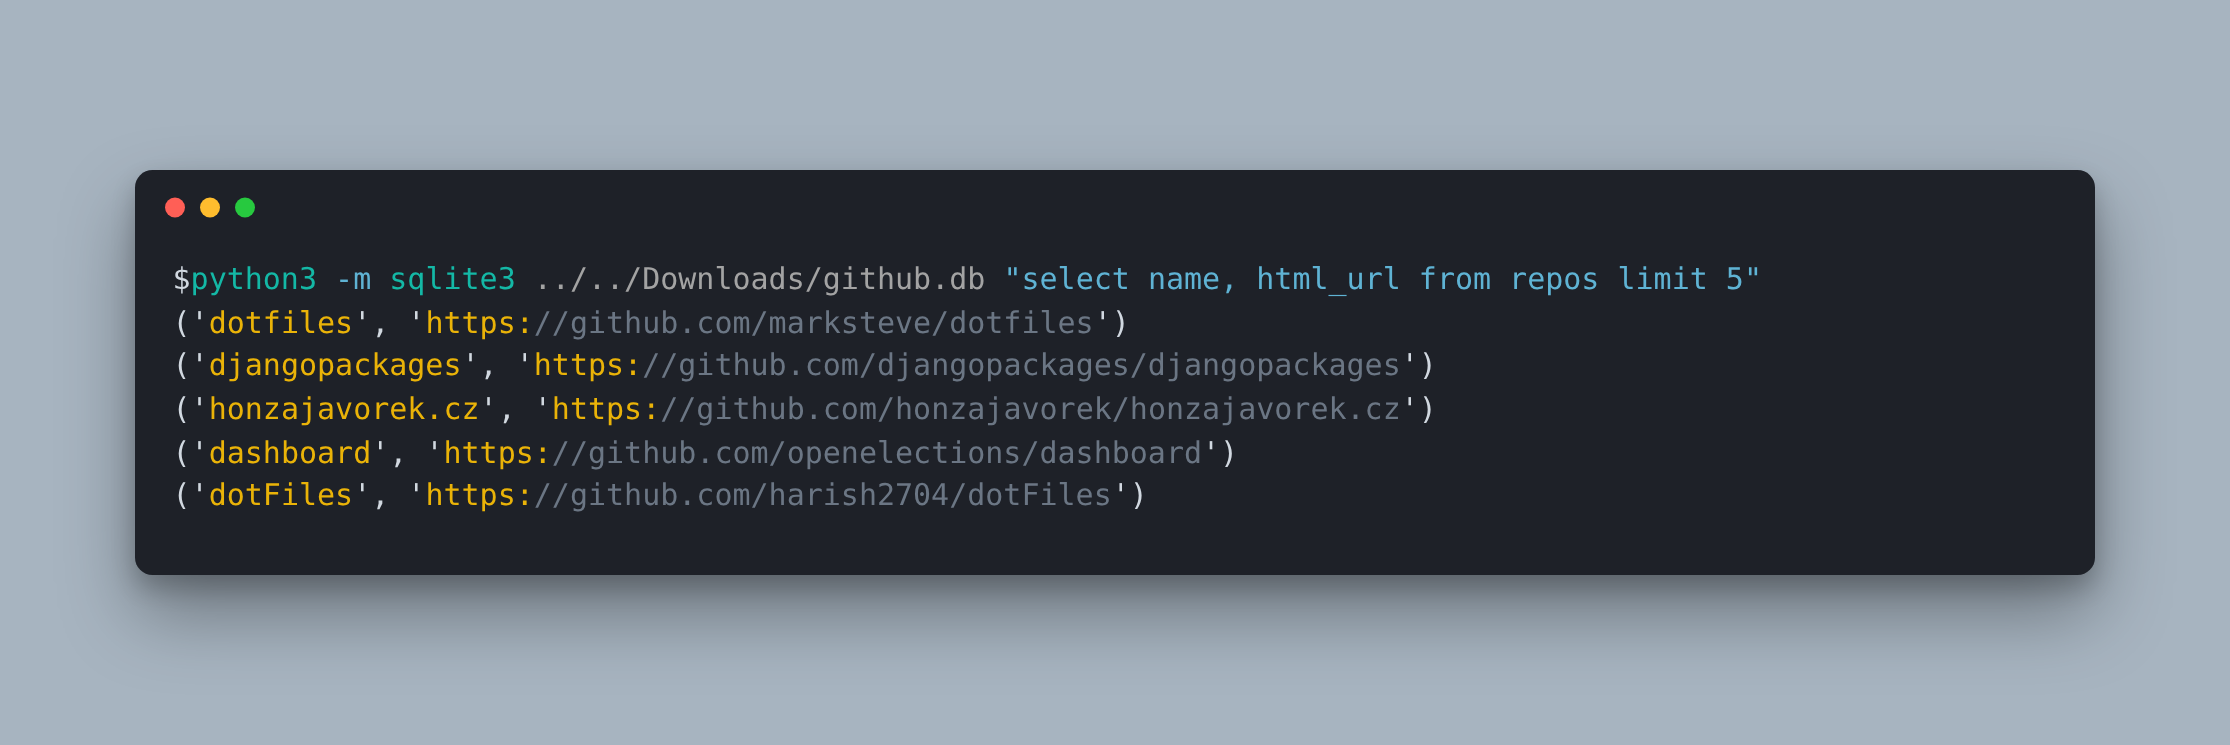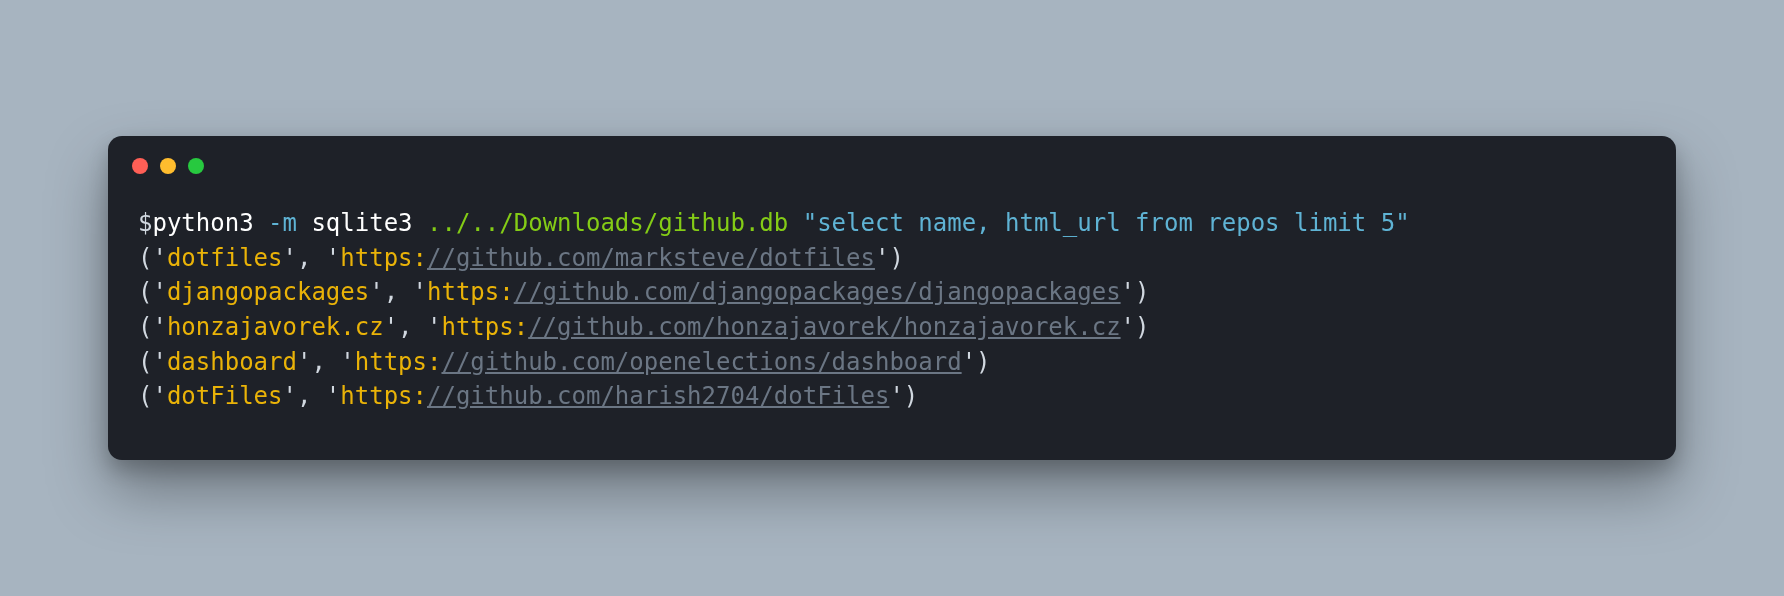--- a/index.html
+++ b/index.html
@@ -37,29 +37,29 @@
     .dot.red { background: #ff5f56; }
     .dot.yellow { background: #ffbd2e; }
     .dot.green { background: #27c93f; }
     .terminal-body {
       padding: 32px 30px 18px 30px;
       font-size: 24px;
       line-height: 1.44;
       white-space: pre;
     }
     .prompt-sym { color: #d1d8e0; }
-    .cmd { color: #ffffff; }
+    .cmd { color: #14b8a6; }
     .flag { color: #5fb3d4; }
-    .path { color: #84cc16; }
+    .path { color: #a3a3a3; }
     .string { color: #5fb3d4; }
     .paren { color: #d1d8e0; }
     .quote { color: #d1d8e0; }
     .literal { color: #eab308; }
     .comma { color: #d1d8e0; }
-    .dim { color: #6b7684; text-decoration: underline; }
+    .dim { color: #6b7684; }
     .line { display: block; }
   </style>
 </head>
 <body>
 
 <div class="terminal-window">
   <div class="titlebar">
     <div class="dot red"></div>
     <div class="dot yellow"></div>
     <div class="dot green"></div>

